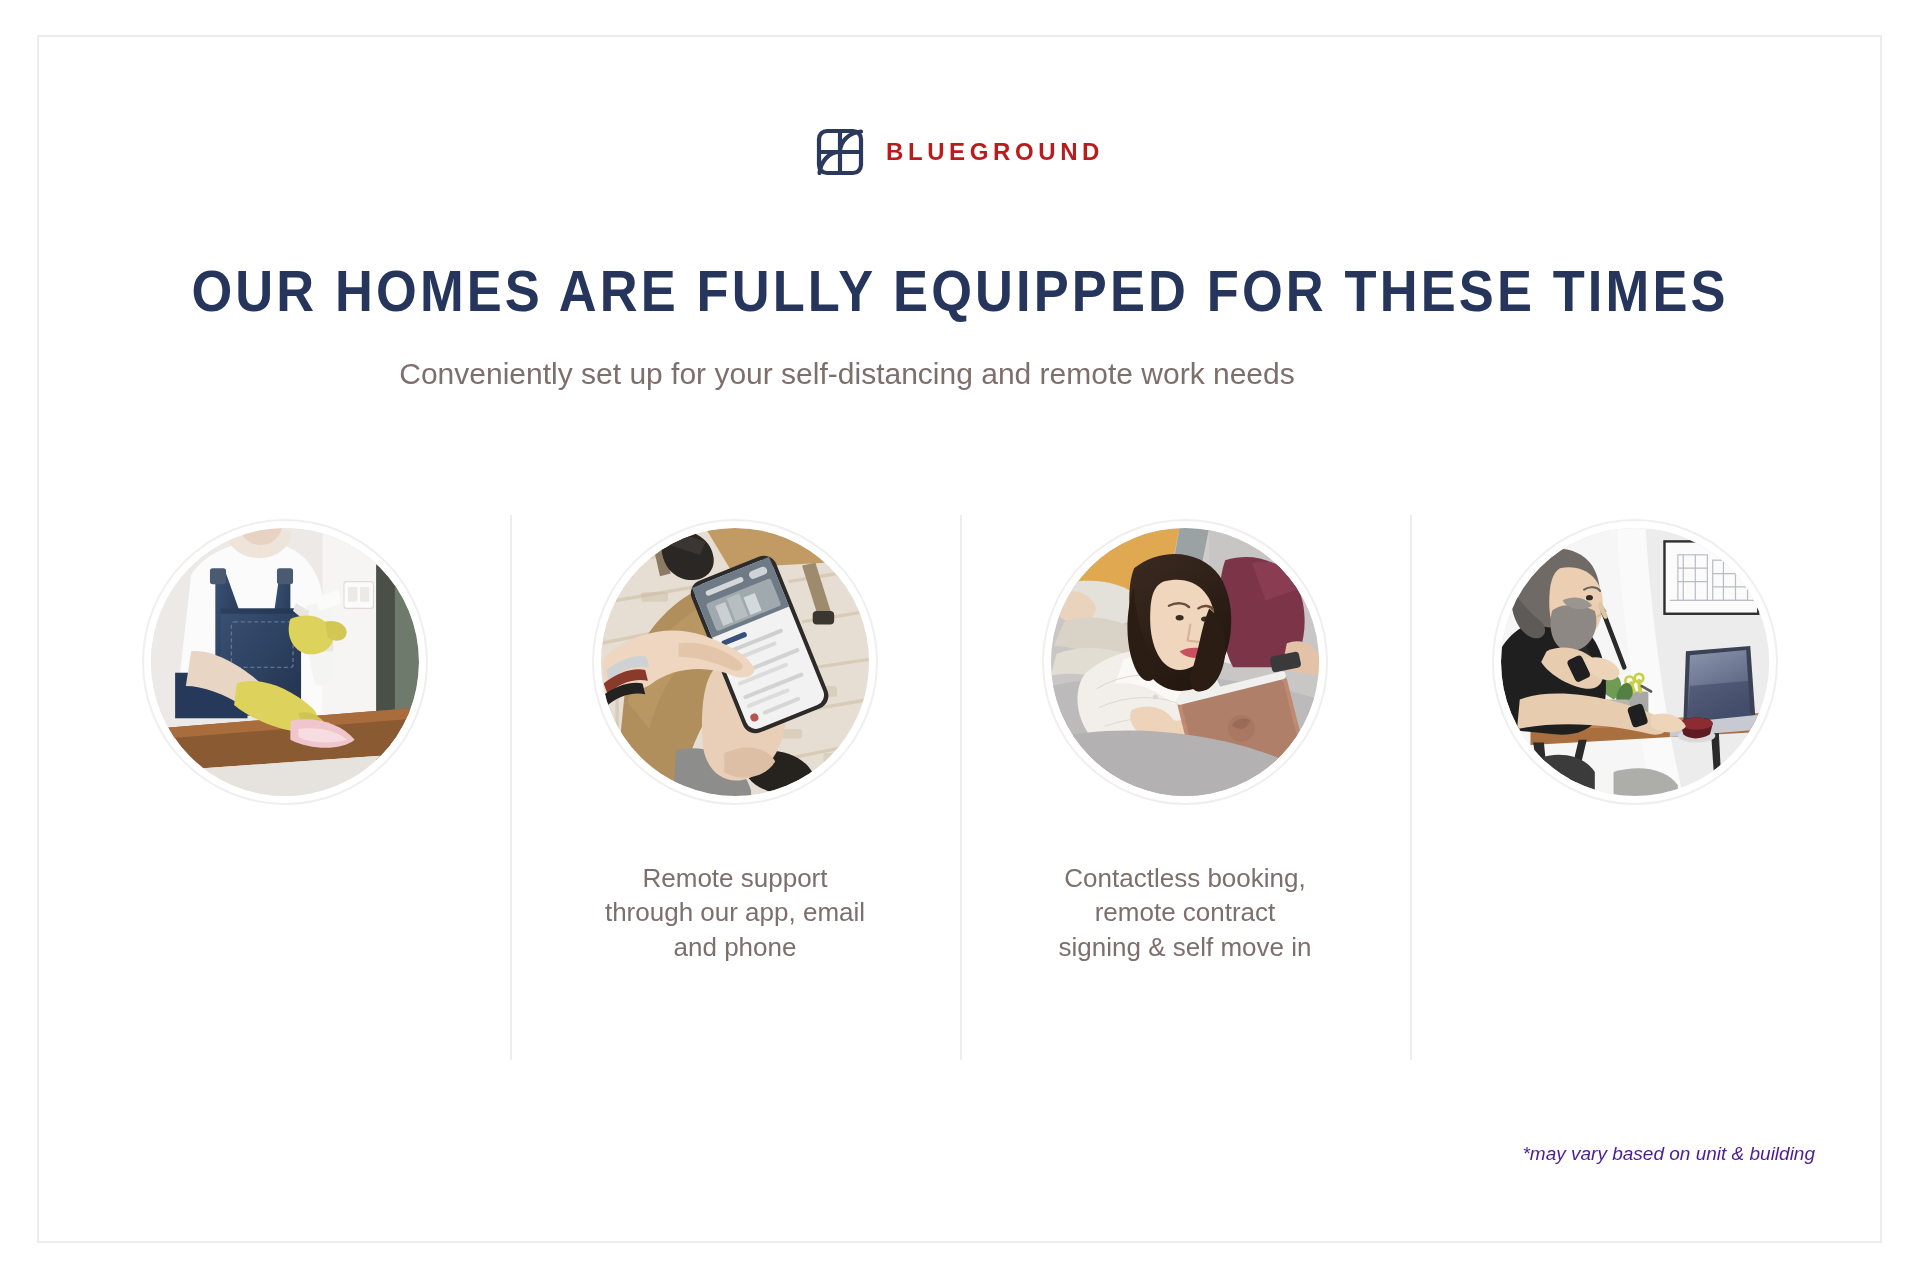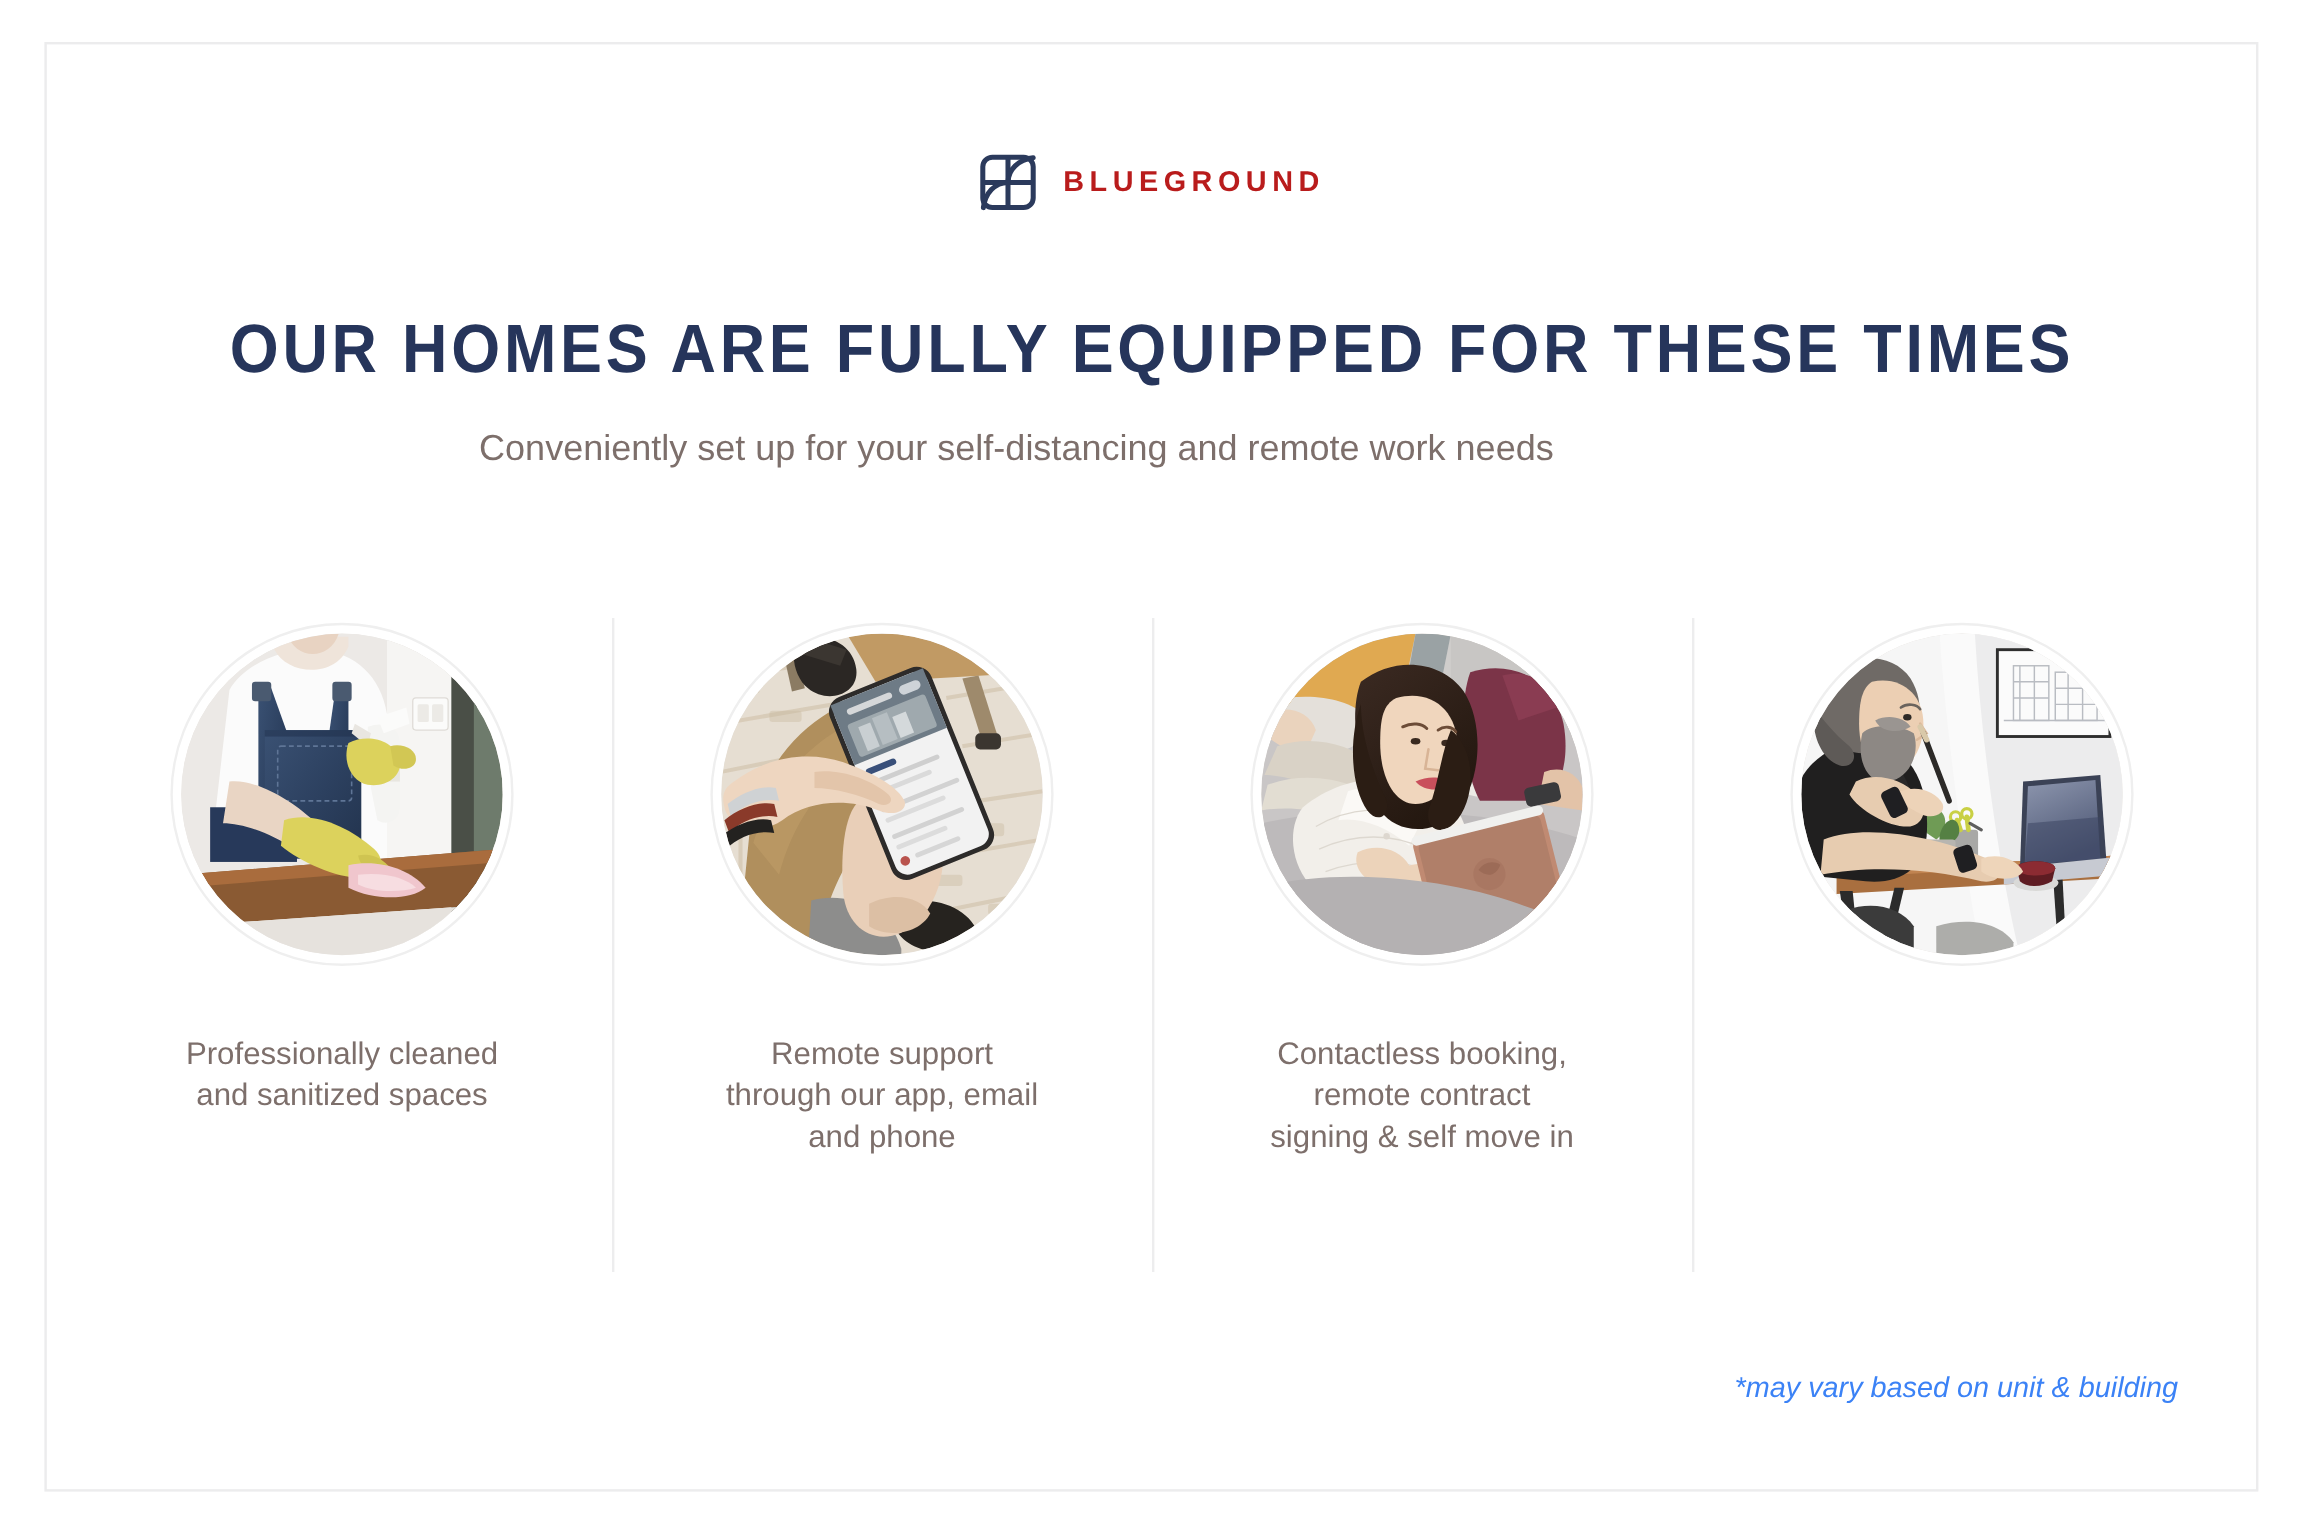--- a/index.html
+++ b/index.html
@@ -143,23 +143,23 @@
     color: #7d6f6b;
     font-weight: normal;
     white-space: pre-line;
   }
 
   
   .footnote {
     position: absolute;
     right: 105px;
     top: 1143px;
-    font-size: 24px;
+    font-size: 19px;
     font-style: italic;
-    color: #3b82f6;
+    color: #4c1d95;
     white-space: nowrap;
   }
 </style>
 </head>
 <body>
 
 <div id="page">
 
   <div class="page-frame"></div>
 
@@ -235,22 +235,20 @@
               <path d="M122 52 L140 46 L142 56 L126 62 Z" fill="#fbfbfa"></path>
               <path d="M118 62 L108 56 L106 62 L116 70 Z" fill="#e9e6e1"></path>
               <rect x="118" y="78" width="18" height="14" fill="#e2dfd9" opacity="0.7"></rect>
 
               <path d="M104 68 C116 62 132 66 136 78 C138 88 128 96 116 94 C106 92 100 80 104 68 Z" fill="#dcd25c"></path>
               <path d="M130 70 C138 68 146 72 146 78 C146 84 138 86 132 82 Z" fill="#d2c754"></path>
             </g>
           </svg>
         </div>
       </div>
-      <div class="caption">Professionally cleaned
-and sanitized spaces</div>
     </div>
 
     <div class="column">
       <div class="photo-ring">
         <div class="photo">
           <svg viewBox="0 0 200 200" xmlns="http://www.w3.org/2000/svg">
             <defs>
               <clipPath id="c2">
                   <circle cx="100" cy="100" r="100"></circle>
                 </clipPath>

